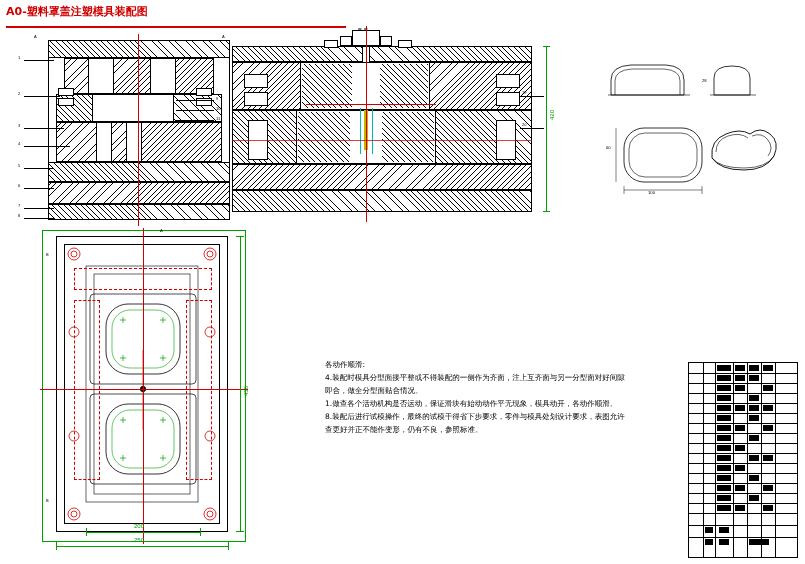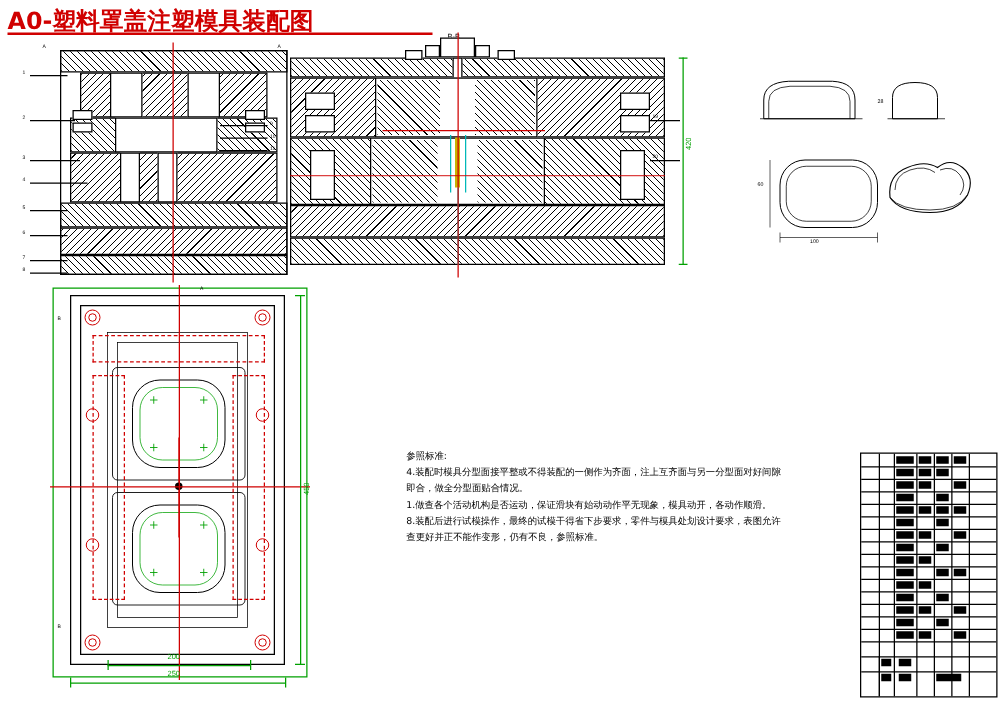--- a/index.html
+++ b/index.html
@@ -1,21 +1,21 @@
 <!DOCTYPE html>
 <html><head>
 <meta charset="utf-8">
 <style>
   html,body{margin:0;padding:0;background:#ffffff;}
   body{width:805px;height:564px;position:relative;overflow:hidden;
        font-family:"Liberation Sans",sans-serif;color:#000;}
   .root{position:absolute;left:0;top:0;width:805px;height:564px;background:#fff;}
 
   
-  .doc-title{position:absolute;left:6px;top:4px;font-size:19px;font-weight:bold;
+  .doc-title{position:absolute;left:6px;top:4px;font-size:11px;font-weight:bold;
              color:#d00000;letter-spacing:0px;white-space:nowrap;
              font-family:"DejaVu Sans",sans-serif;}
   .title-underline{position:absolute;left:6px;top:26px;width:340px;height:2px;background:#d00000;}
 
   
   .ln{position:absolute;background:#000;}
   .g{position:absolute;background:#00a000;}
   .c{position:absolute;background:#00b8b8;}
   .y{position:absolute;background:#c8b400;}
 
@@ -289,21 +289,21 @@
     <div class="g" style="left:236px;top:531px;width:8px;height:0.7px;"></div>
     <div class="txtg" style="left:244px;top:396px;font-size:6px;transform:rotate(-90deg);transform-origin:left top;">450</div>
 
     <div class="txt" style="left:46px;top:252px;">B</div>
     <div class="txt" style="left:160px;top:228px;">A</div>
     <div class="txt" style="left:46px;top:498px;">B</div>
   </div>
 
 
   <div class="notes">
-    <div>参照标准:</div>
+    <div>各动作顺滑:</div>
     <div>4.装配时模具分型面接平整或不得装配的一侧作为齐面，注上互齐面与另一分型面对好间隙即合，做全分型面贴合情况。</div>
     <div>1.做查各个活动机构是否运动，保证滑块有始动动作平无现象，模具动开，各动作顺滑。</div>
     <div>8.装配后进行试模操作，最终的试模干得省下步要求，零件与模具处划设计要求，表图允许查更好并正不能作变形，仍有不良，参照标准。</div>
   </div>
 
   <div class="tb">
     <div class="v" style="left:14px;"></div>
     <div class="v" style="left:26px;"></div>
     <div class="v" style="left:44px;"></div>
     <div class="v" style="left:58px;"></div>

